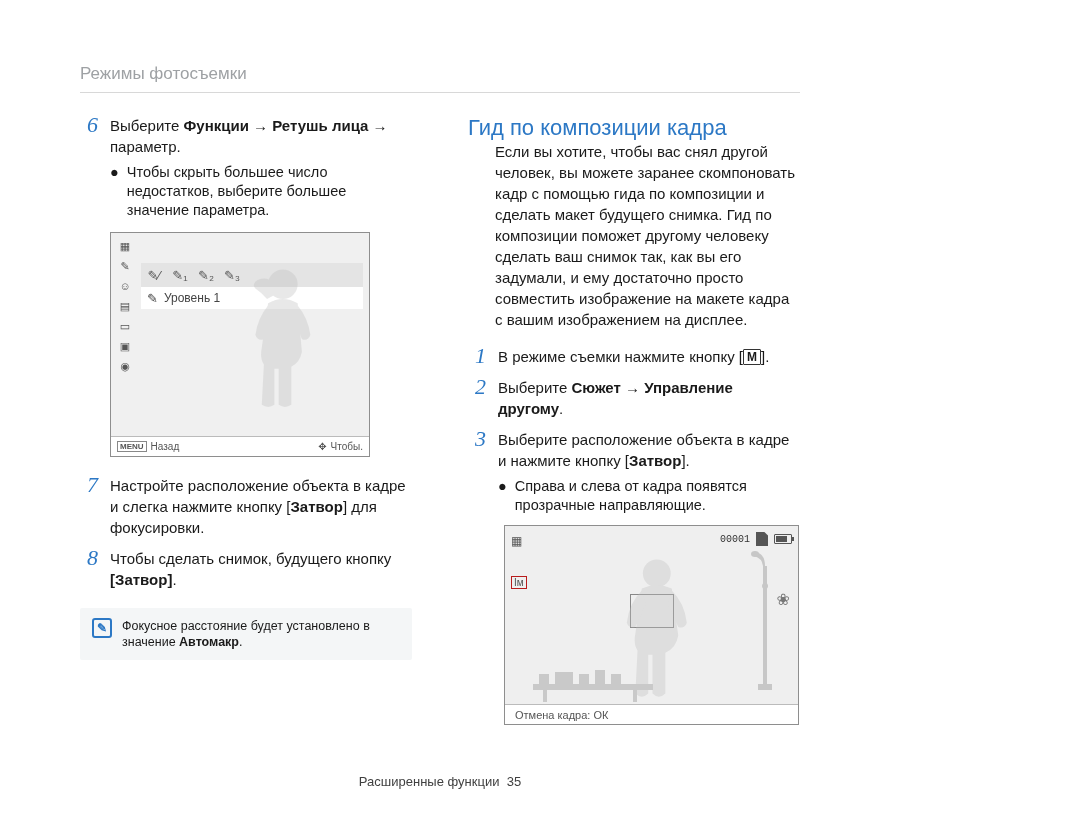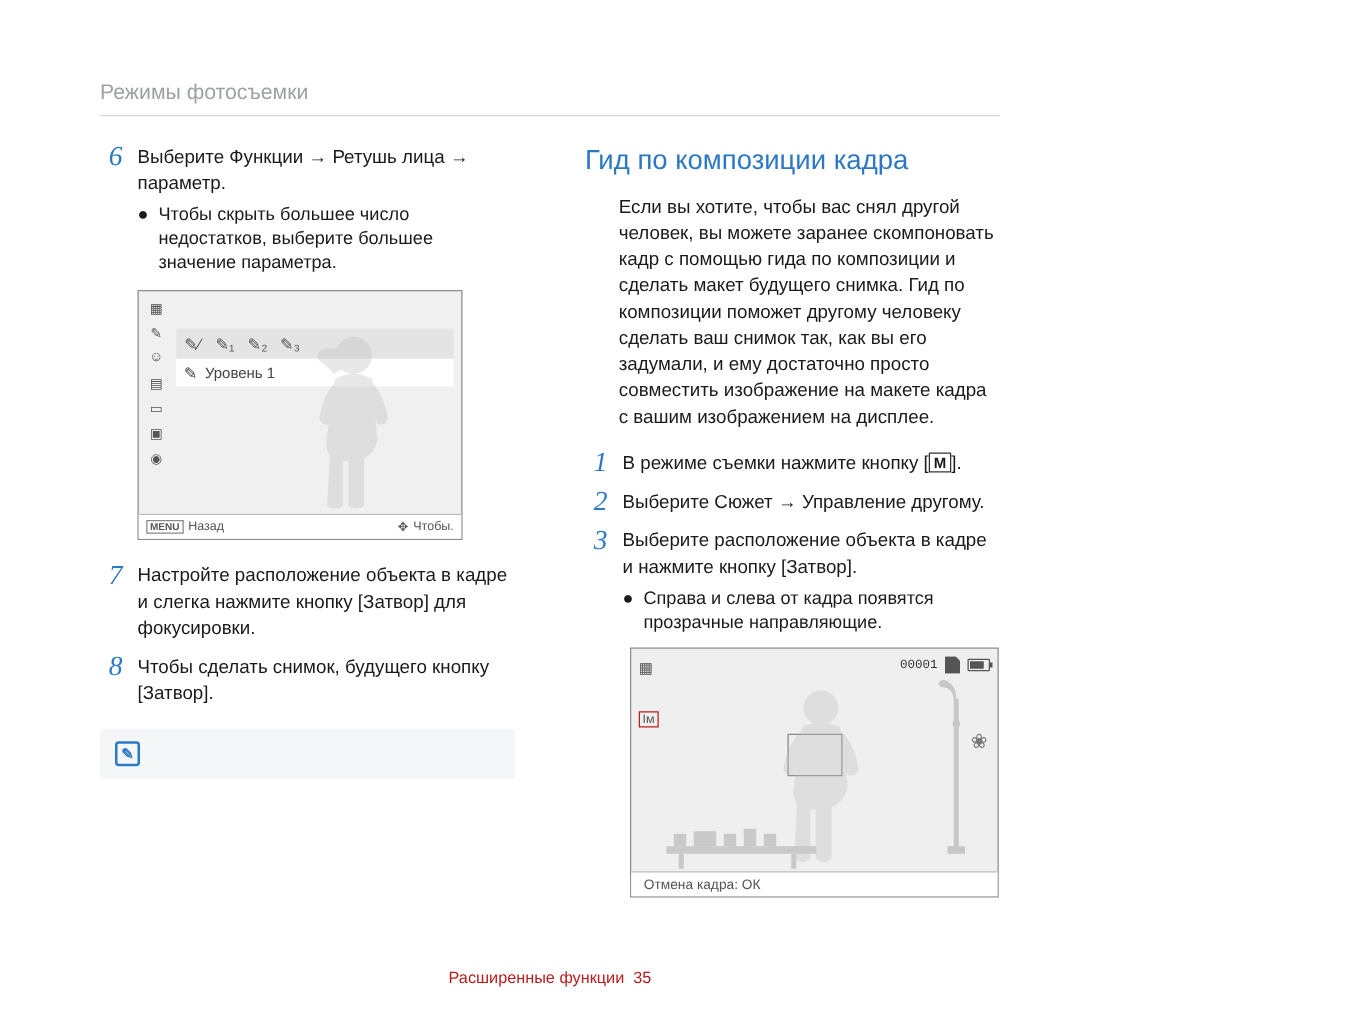--- a/index.html
+++ b/index.html
@@ -5,52 +5,52 @@
   * { box-sizing: border-box; margin: 0; padding: 0; }
   html, body { width: 1080px; height: 815px; background: #fff; font-family: Arial, Helvetica, sans-serif; color: #1a1a1a; }
   .page { width: 880px; height: 815px; padding: 64px 80px 30px 80px; position: relative; }
   .section-title { color: #9ea1a4; font-size: 17px; font-weight: 400; margin-bottom: 8px; }
   .rule { border: none; border-top: 1px solid #d8d8d8; margin-bottom: 22px; }
   .columns { display: flex; gap: 56px; }
   .col { flex: 1 1 50%; }
   .step { display: flex; gap: 12px; margin-bottom: 10px; }
   .step-num { font-family: Georgia, 'Times New Roman', serif; font-style: italic; color: #2c78c5; font-size: 22px; line-height: 20px; min-width: 18px; text-align: right; }
   .step-body { font-size: 15px; line-height: 21px; flex: 1; }
-  .step-body .b { font-weight: 400; }
+  .step-body .b { font-weight: 700; }
   .sub-bullet { display: flex; gap: 8px; margin-top: 6px; margin-left: 0; font-size: 14.5px; line-height: 19px; }
   .sub-bullet .dot { line-height: 19px; }
   .screenshot { border: 1px solid #8e8e8e; width: 260px; margin: 12px 0 18px 30px; background: #f0f0f0; }
   .screenshot .lcd { position: relative; height: 178px; }
-  .screenshot .menu-bar { display: flex; align-items: center; height: 20px; background: #fff; border-top: 1px solid #bbb; font-size: 10px; color: #555; padding: 0 6px; gap: 6px; }
+  .screenshot .menu-bar { display: flex; align-items: center; height: 20px; background: #fff; border-top: 1px solid #bbb; font-size: 10px; color: #555; padding: 0 6px; gap: 6px; margin-top: 25px; }
   .menu-bar .seg { display: flex; align-items: center; gap: 4px; }
   .icon-col { position: absolute; left: 4px; top: 4px; width: 22px; display: flex; flex-direction: column; gap: 2px; }
   .icon-col span { width: 20px; height: 18px; display:flex; align-items:center; justify-content:center; font-size: 11px; color:#555; background: rgba(255,255,255,.0); }
   .toolbar-row { position: absolute; left: 30px; top: 30px; right: 6px; height: 24px; background: #e4e4e4; display: flex; align-items: center; }
   .toolbar-row .ti { width: 26px; height: 20px; display:flex; align-items:center; justify-content:center; font-size:13px; color:#555; }
   .level-row { position: absolute; left: 30px; top: 54px; right: 6px; height: 22px; background: #fff; display: flex; align-items: center; font-size: 12px; padding-left: 6px; gap: 6px; color:#444; }
   .level-row .brush { font-size: 13px; }
   .silhouette { position:absolute; right: 24px; top: 28px; width: 120px; height: 148px; opacity:.35; }
-  .heading2 { color: #2c78c5; font-size: 22px; font-weight: 400; margin-bottom: 14px; }
+  .heading2 { color: #2c78c5; font-size: 22px; font-weight: 400; }
   .para { font-size: 15px; line-height: 21px; margin-bottom: 16px; margin-left: 27px; }
   .m-glyph { display:inline-block; border:1.4px solid #333; font-weight:700; font-size:12px; line-height:14px; padding:0 3px; border-radius:1px; vertical-align: 1px; }
   .screenshot2 { border: 1px solid #8e8e8e; width: 295px; margin: 10px 0 0 36px; background: #efefef; position: relative; }
   .screenshot2 .lcd2 { height: 178px; position: relative; overflow:hidden; }
   .screenshot2 .footer-bar { height: 20px; background:#fff; border-top:1px solid #bbb; font-size:11px; color:#555; display:flex; align-items:center; padding-left:10px; }
   .lcd2 .icon-l { position:absolute; left:6px; display:flex; flex-direction:column; gap:28px; top:8px; font-size:12px; color:#555; }
   .lcd2 .counter-row { position:absolute; right:6px; top:6px; display:flex; gap:6px; align-items:center; font-size:10px; color:#333; font-family: Liberation Mono, monospace; }
   .battery { display:inline-block; width:18px; height:10px; border:1px solid #555; border-radius:1px; position:relative; }
   .battery::after { content:''; position:absolute; right:-3px; top:2px; width:2px; height:4px; background:#555; }
   .battery .fill { position:absolute; left:1px; top:1px; bottom:1px; width:70%; background:#555; }
   .sd { display:inline-block; width:12px; height:14px; background:#555; clip-path: polygon(0 0, 70% 0, 100% 25%, 100% 100%, 0 100%); }
   .guide-frame { position:absolute; left:50%; top:48%; width:44px; height:34px; border:1.5px solid #888; transform:translate(-50%,-50%); }
   .lamp { position:absolute; right:18px; top:20px; }
   .note-box { background:#f4f6f7; border-radius:2px; padding:10px 12px; display:flex; gap:10px; align-items:flex-start; margin-top: 18px; }
   .note-icon { width:20px; height:20px; border:2px solid #2c78c5; color:#2c78c5; border-radius:3px; display:flex; align-items:center; justify-content:center; font-size:12px; font-weight:700; flex-shrink:0; }
   .note-text { font-size:12.5px; line-height:16px; }
-  .page-footer { position:absolute; bottom:26px; left:0; right:0; text-align:center; font-size:13px; color:#b91c1c; }
+  .page-footer { position:absolute; bottom:26px; left:0; right:0; text-align:center; font-size:13px; color:#404040; }
 </style>
 </head>
 <body>
 
 <div class="page">
   <div class="section-title">Режимы фотосъемки</div>
   <hr class="rule">
 
   <div class="columns">
 
@@ -120,20 +120,23 @@
 
       <div class="step">
         <div class="step-num">8</div>
         <div class="step-body">
           <span>Чтобы сделать снимок, будущего кнопку </span><span class="b">[Затвор]</span><span>.</span>
         </div>
       </div>
 
       <div class="note-box">
         <div class="note-icon">✎</div>
+        <div class="note-text">
+          <span>Фокусное расстояние будет установлено в значение </span><span class="b" style="font-weight:700">Автомакр</span><span>.</span>
+        </div>
       </div>
 
     </div>
 
     <div class="col">
       <div class="heading2">Гид по композиции кадра</div>
       <div class="para">Если вы хотите, чтобы вас снял другой человек, вы можете заранее скомпоновать кадр с помощью гида по композиции и сделать макет будущего снимка. Гид по композиции поможет другому человеку сделать ваш снимок так, как вы его задумали, и ему достаточно просто совместить изображение на макете кадра с вашим изображением на дисплее.</div>
 
       <div class="step">
         <div class="step-num">1</div>

